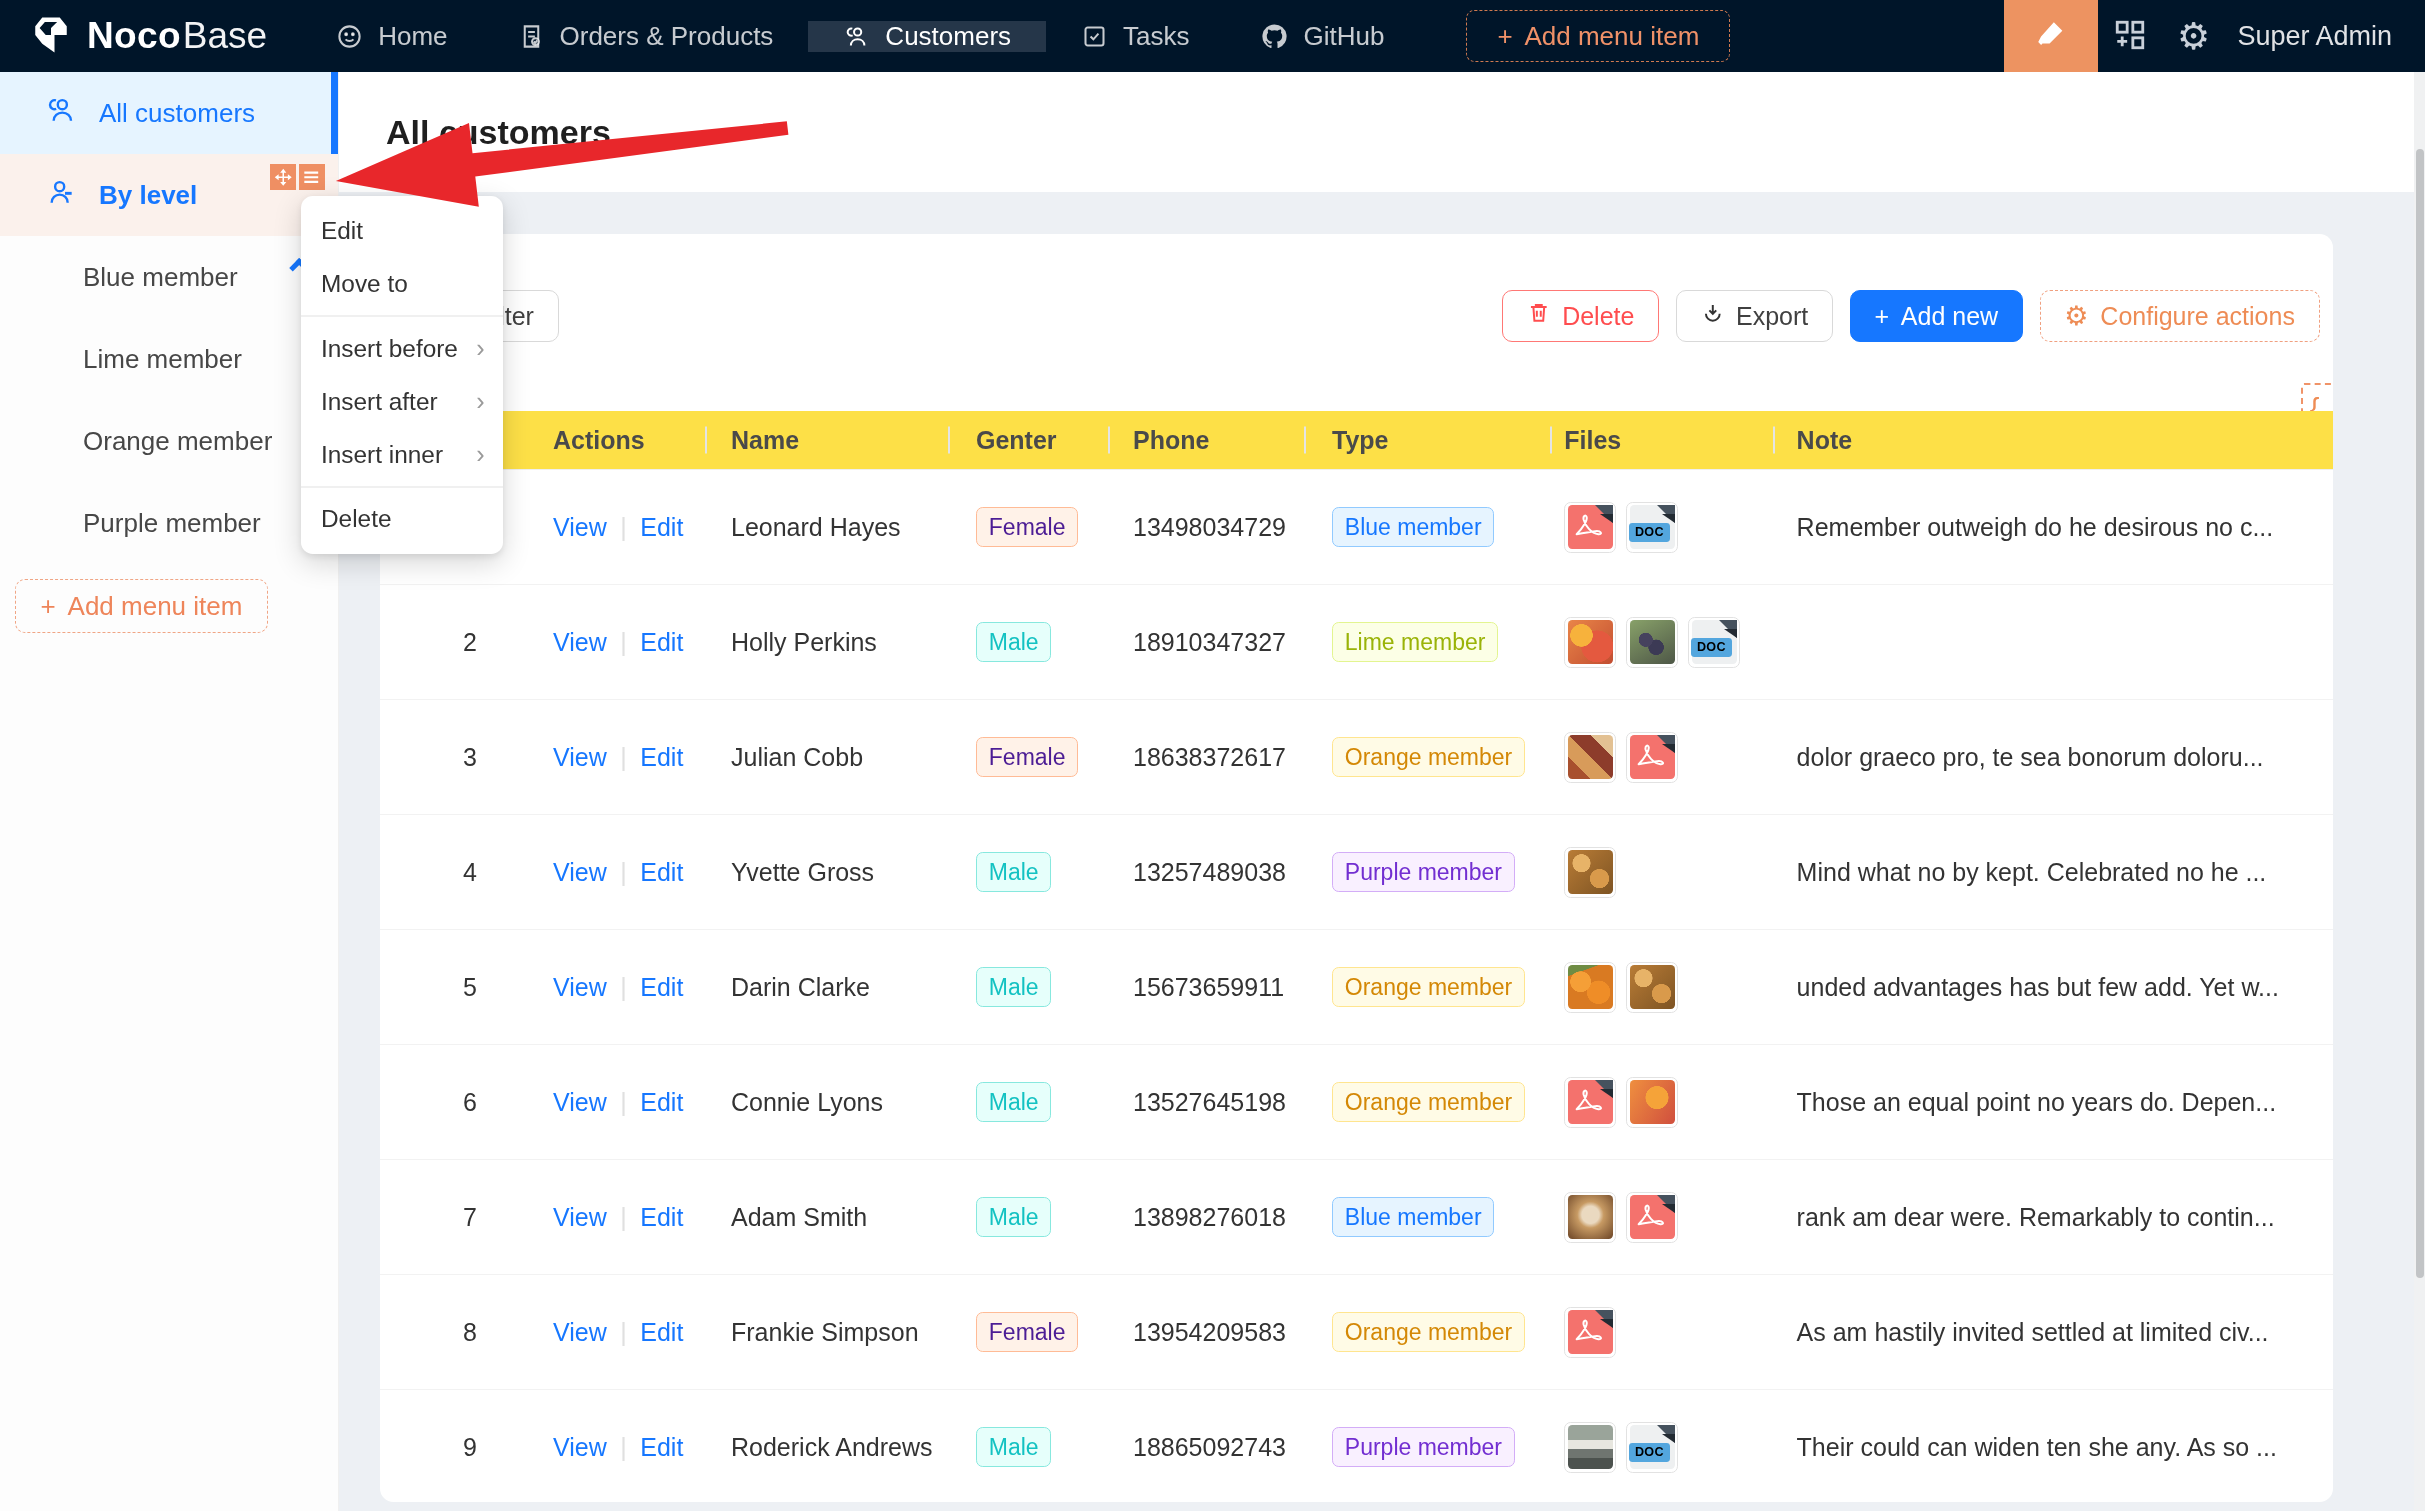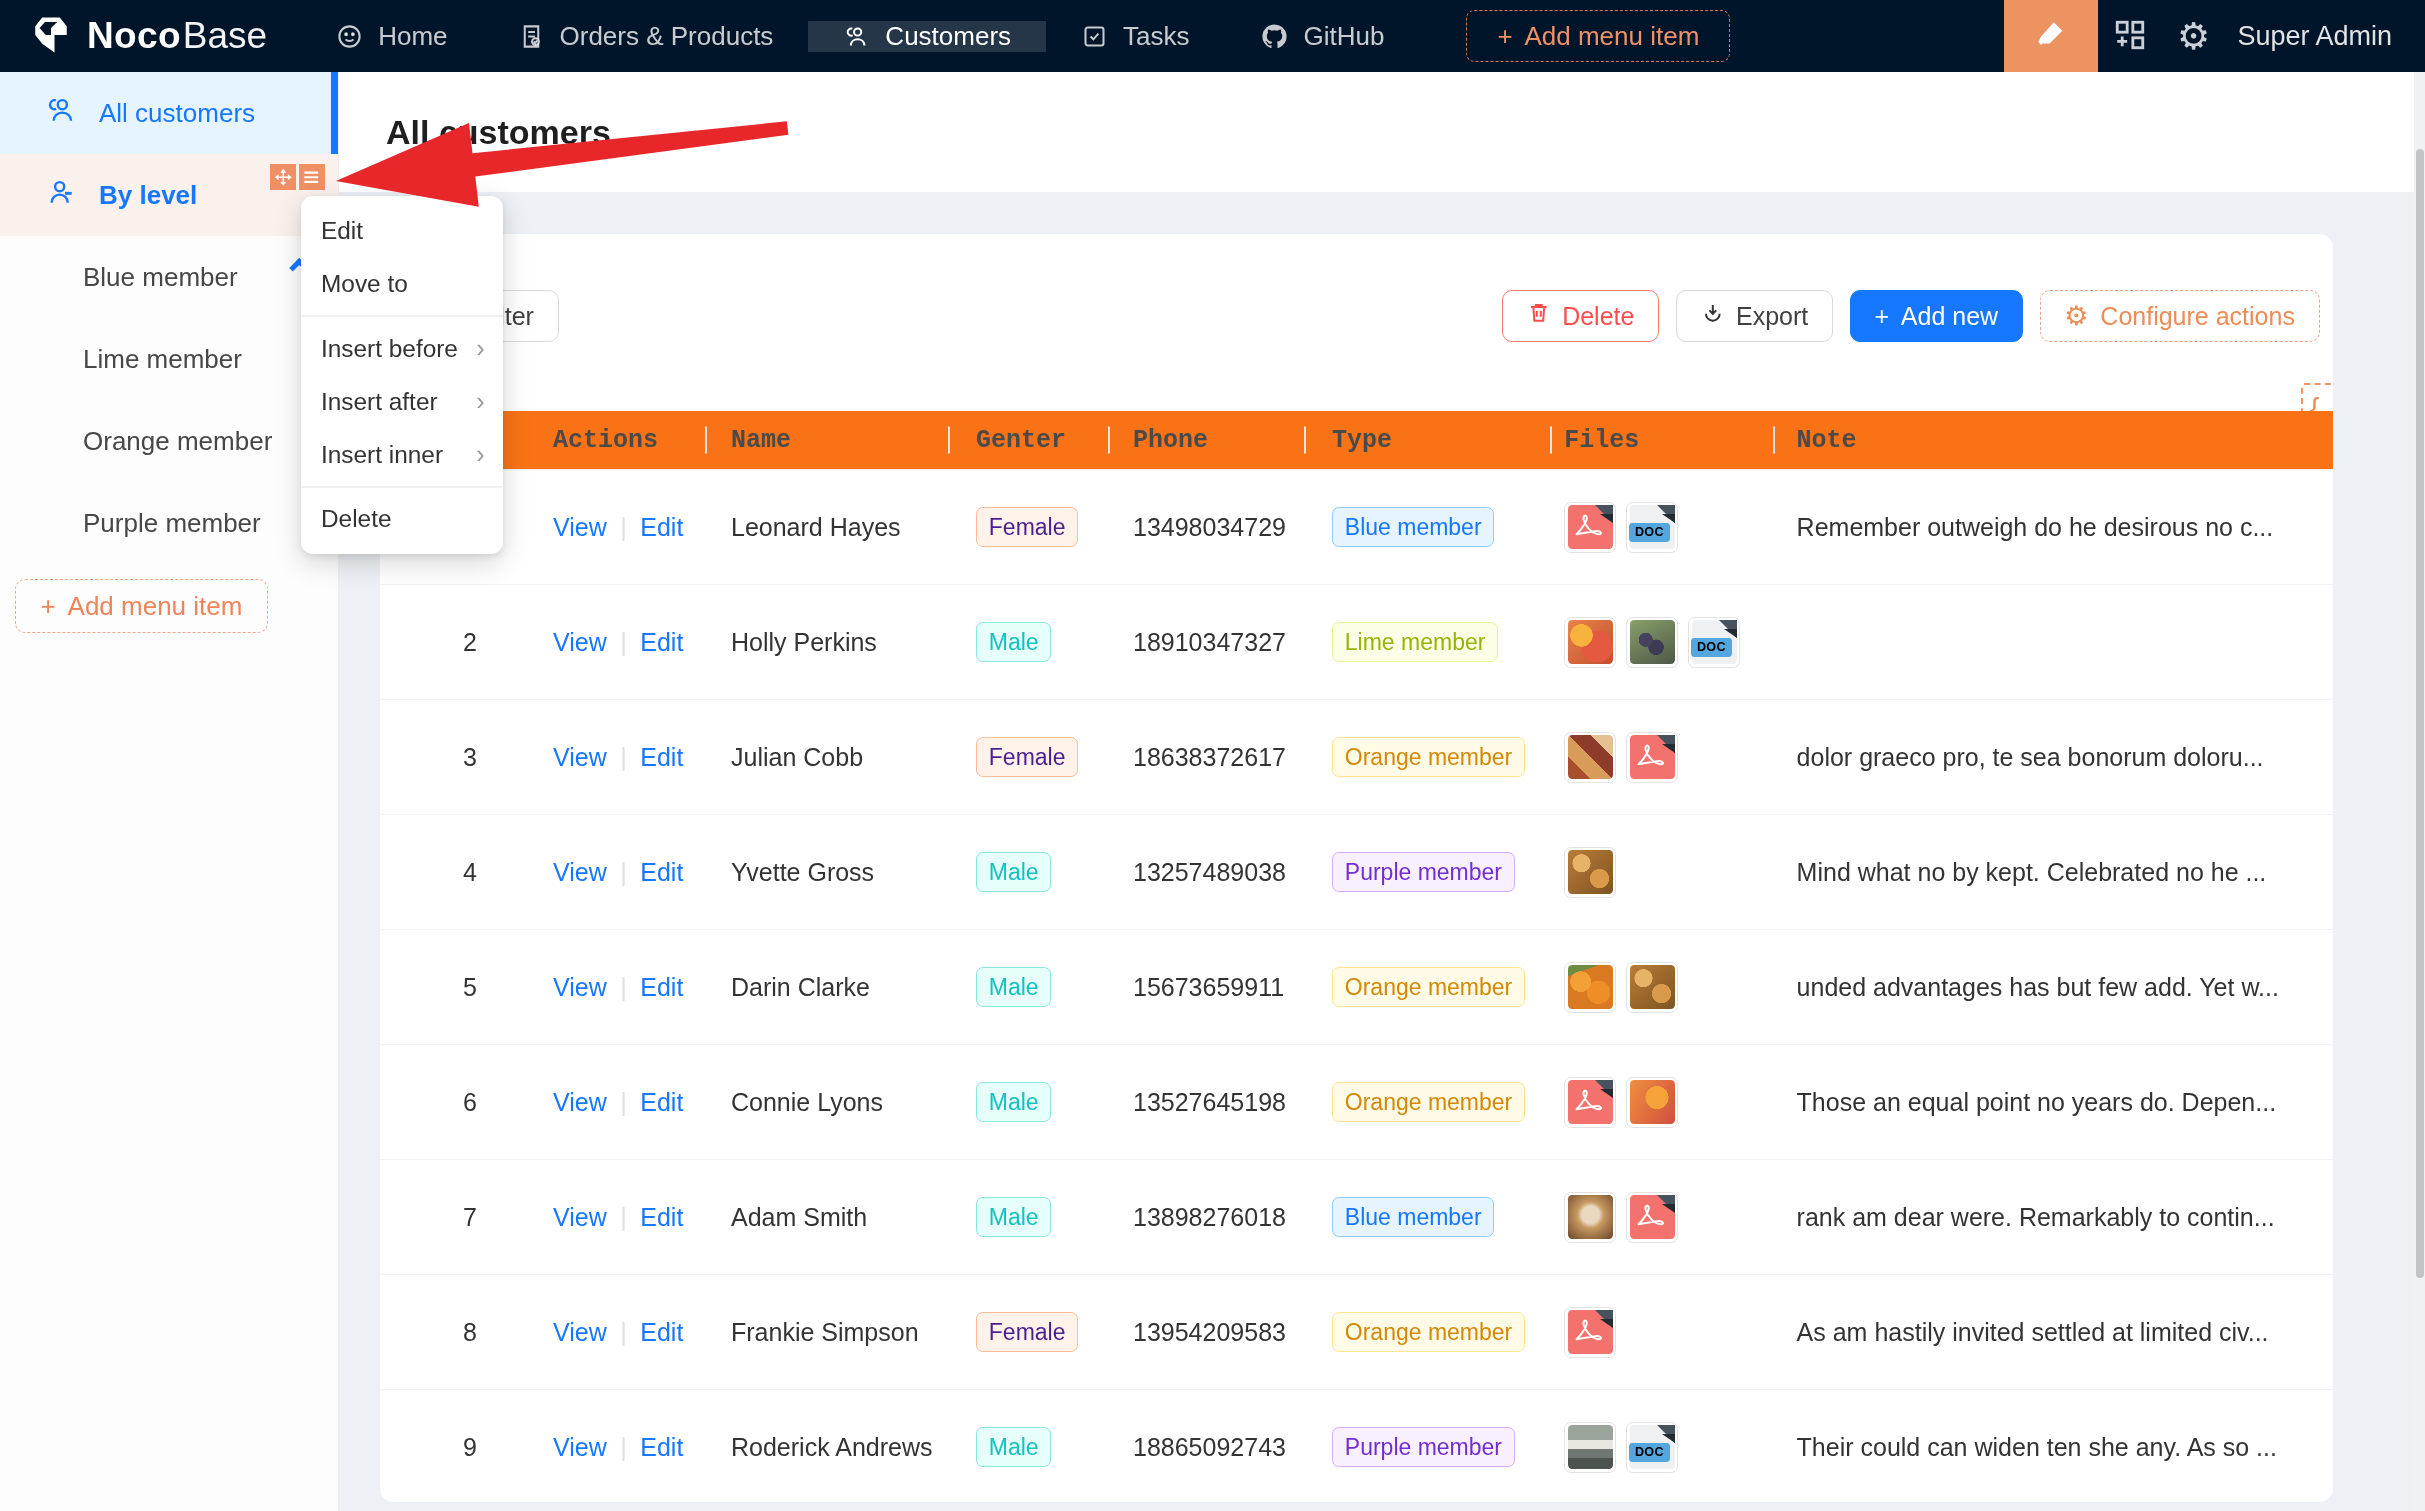--- a/index.html
+++ b/index.html
@@ -73,21 +73,21 @@
 
   
   .colsettings { position:absolute; top:149px; right:-5px; width:37px; height:52px;
     border:2.5px dashed #f09368; border-radius:3.4px; color:#ee8c55; font-size:29px;
     display:flex; align-items:center; justify-content:flex-start; padding-left:6.7px;
     background:#fff; cursor:pointer; }
 
   
   .tbl { position:absolute; top:177px; left:0; right:0; }
   .trow { display:flex; align-items:center; height:115px; border-bottom:1.7px solid #f2f2f2; }
-  .thead { height:59px; background:#f97316; border-bottom:1.7px solid #efefef;font-family:Liberation Mono, monospace; }
+  .thead { height:59px; background:#fde047; border-bottom:1.7px solid #efefef; }
   .thead .cell { font-weight:600; color:#4a4a4a; position:relative; }
   .thead .cell.div::before { content:''; position:absolute; left:0; top:50%;
     transform:translateY(-50%); width:1.7px; height:27px; background:#e4e4e4; }
   .cell { font-size:25px; color:#333; display:flex; align-items:center; overflow:hidden; }
   .c-num   { width:143px; padding-left:83px; }
   .c-act   { width:182px; padding-left:30px; gap:13.5px; }
   .c-name  { width:243px; padding-left:26px; }
   .c-gen   { width:160px; padding-left:28px; }
   .c-phone { width:196px; padding-left:25px; }
   .c-type  { width:246px; padding-left:28px; }

